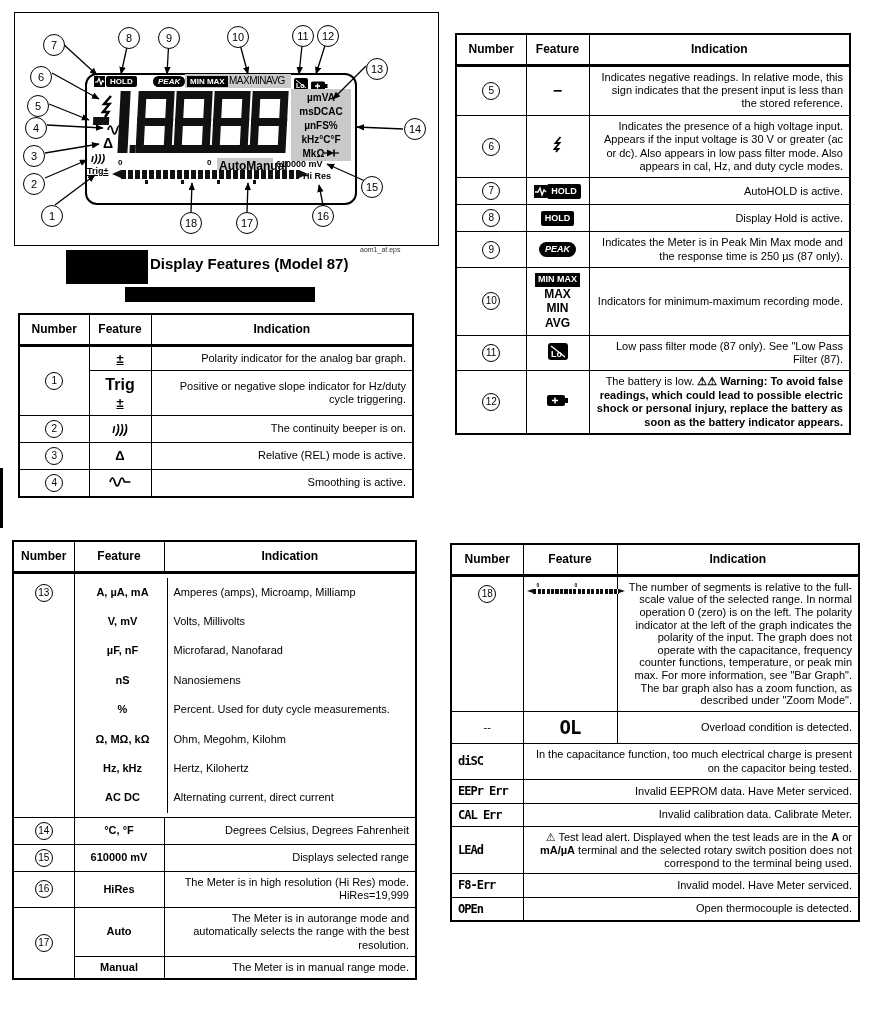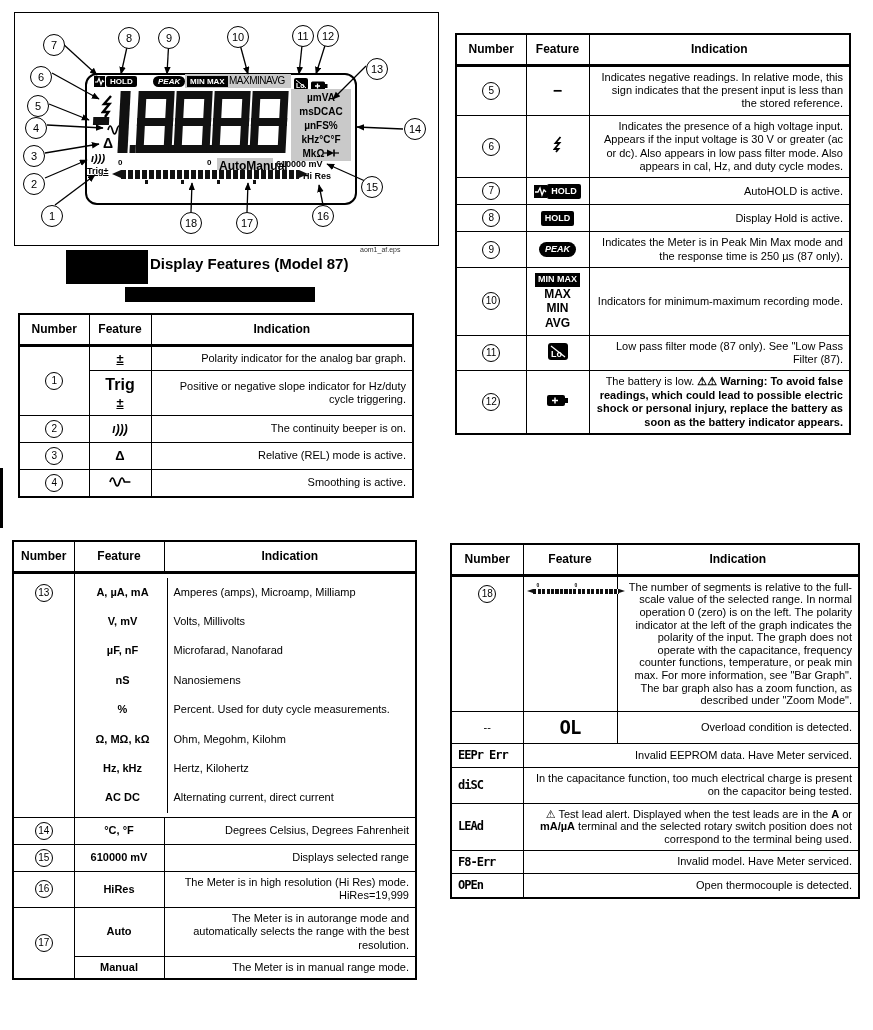--- a/index.html
+++ b/index.html
@@ -438,26 +438,30 @@
         </div>
       </td>
       <td class="ind tight">The number of segments is relative to the full-scale value of the selected range. In normal operation 0 (zero) is on the left. The polarity indicator at the left of the graph indicates the polarity of the input. The graph does not operate with the capacitance, frequency counter functions, temperature, or peak min max. For more information, see "Bar Graph". The bar graph also has a zoom function, as described under "Zoom Mode".</td>
     </tr>
     <tr>
       <td class="num">--</td>
       <td class="feat lcdfont ol">OL</td>
       <td class="ind">Overload condition is detected.</td>
     </tr>
     <tr>
+      <td class="lcdfont code">diSC</td>
+      <td class="ind" colspan="2">In the capacitance function, too much electrical charge is present on the capacitor being tested.</td>
+    </tr>
+    <tr>
       <td class="lcdfont code">EEPr Err</td>
       <td class="ind" colspan="2">Invalid EEPROM data. Have Meter serviced.</td>
     </tr>
     <tr>
-      <td class="lcdfont code">diSC</td>
-      <td class="ind" colspan="2">In the capacitance function, too much electrical charge is present on the capacitor being tested.</td>
+      <td class="lcdfont code">CAL Err</td>
+      <td class="ind" colspan="2">Invalid calibration data. Calibrate Meter.</td>
     </tr>
     <tr>
       <td class="lcdfont code">LEAd</td>
       <td class="ind tight" colspan="2"><span>⚠ Test lead alert. Displayed when the test leads are in the </span><span class="b">A</span><span> or </span><span class="b">mA/µA</span><span> terminal and the selected rotary switch position does not correspond to the terminal being used.</span></td>
     </tr>
     <tr>
       <td class="lcdfont code">F8-Err</td>
       <td class="ind" colspan="2">Invalid model. Have Meter serviced.</td>
     </tr>
     <tr>

